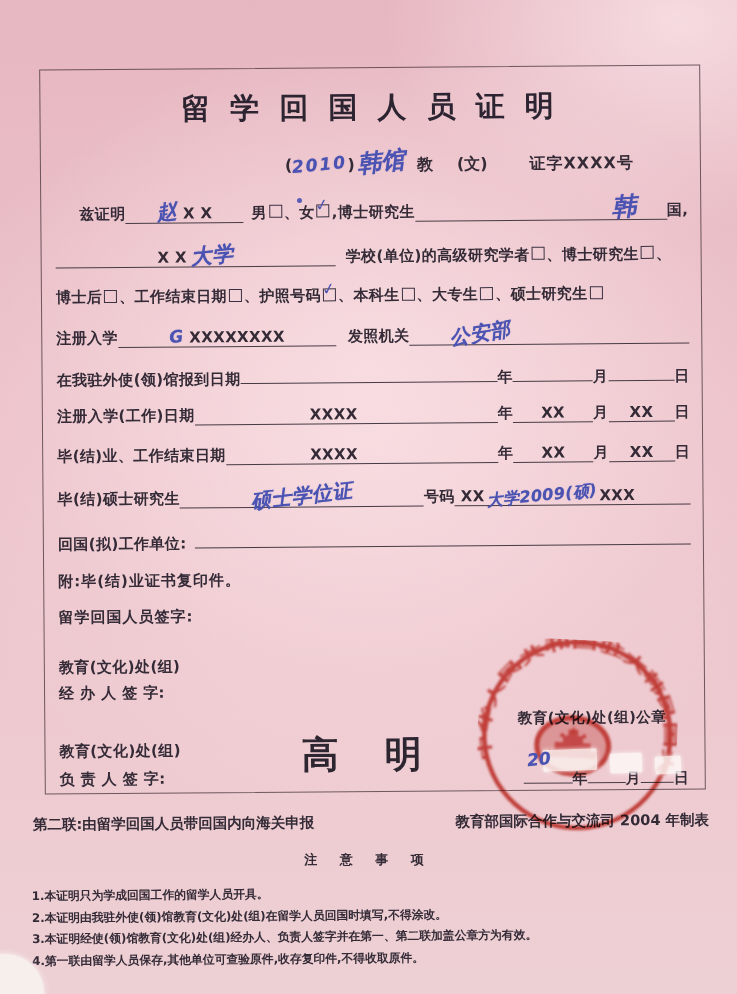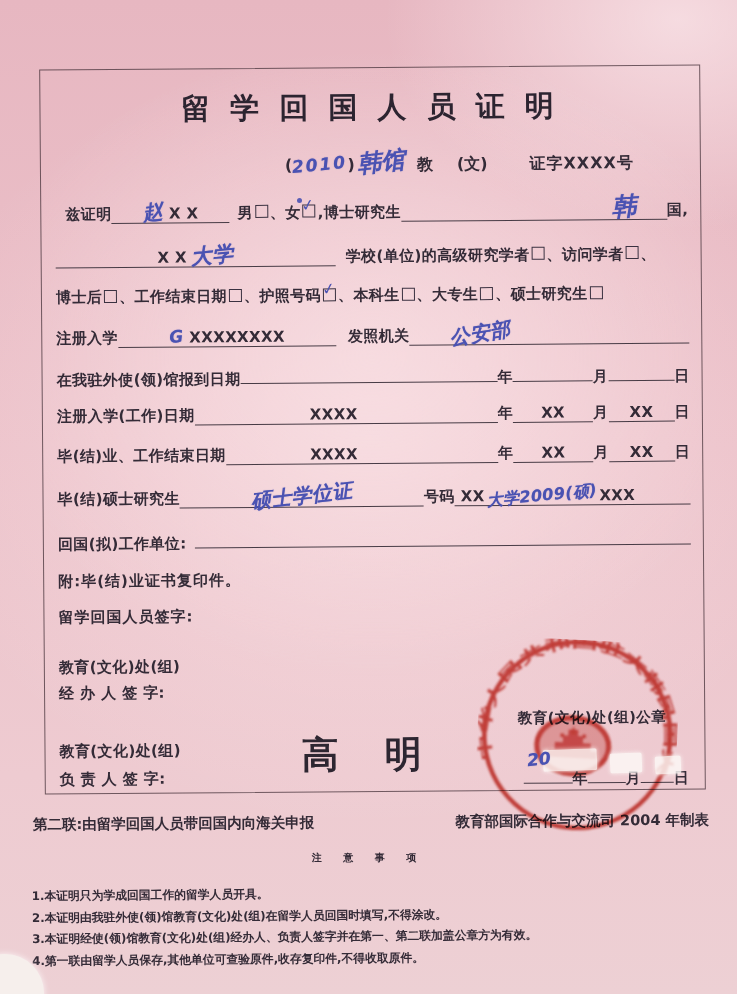--- a/index.html
+++ b/index.html
@@ -74,21 +74,21 @@
   .patch1{left:543px;top:749px;width:54px;height:22px;transform:rotate(-2deg);}
   .patch2{left:610px;top:753px;width:32px;height:20px;transform:rotate(-2deg);}
   .patch3{left:655px;top:756px;width:26px;height:18px;transform:rotate(-2deg);}
   .ink-dot{position:absolute;left:297px;top:198px;width:5px;height:5px;border-radius:50%;
     background:#3f49b0;opacity:.85;z-index:3;}
 
   
   .footer-row{position:absolute;left:33px;right:28px;top:813px;display:flex;
     justify-content:space-between;font-size:14.5px;font-weight:700;transform:rotate(-0.4deg);z-index:2;}
   .notice-title{position:absolute;left:0;top:851px;width:100%;text-align:center;
-    font-size:10px;font-weight:700;letter-spacing:9px;z-index:2;}
+    font-size:13px;font-weight:700;letter-spacing:9px;z-index:2;}
   .notes{position:absolute;left:32px;right:20px;top:883px;font-size:11.8px;font-weight:700;
     line-height:21.5px;transform:rotate(-0.5deg);z-index:2;}
   .notes div{white-space:nowrap;}
 </style>
 </head>
 <body>
 
 <div class="form-box">
 
   <div class="title">留 学 回 国 人 员 证 明</div>
@@ -97,21 +97,21 @@
     <span>(</span>
       <span class="hw hw-serialyear">2010</span>
       <span>)</span>
       <span class="hw hw-office">韩馆</span>
       <span class="dept">教</span>
       <span class="cat">(文)</span>
       <span class="num">证字XXXX号</span>
   </div>
 
   <div class="row" style="top:128px;">
-    <span style="margin-left:10px;">兹证明</span>
+    <span style="margin-left:24px;">兹证明</span>
     <span class="ul" style="width:112px;"><span class="hw hw-name">赵</span><span>X X</span></span>
     <span style="margin-left:8px;">男</span>
       <span class="cb">
         <span class="ck"></span>
       </span>
       <span>、</span>
       <span>女</span>
       <span class="cb">
         <span class="ck">✓</span>
       </span>
@@ -119,21 +119,21 @@
     <span class="ul grow alignright"><span class="hw hw-country">韩</span></span>
     <span>国,</span>
   </div>
 
   <div class="row" style="top:176px;">
     <span class="ul" style="width:274px;"><span>X X</span><span class="hw hw-univ">大学</span></span>
     <span style="margin-left:10px;">学校(单位)的高级研究学者</span>
       <span class="cb">
         <span class="ck"></span>
       </span>
-      <span>、访问学者</span>
+      <span>、博士研究生</span>
       <span class="cb">
         <span class="ck"></span>
       </span>
       <span>、</span>
   </div>
 
   <div class="row" style="top:218px;">
     <span><span>博士后</span><span class="cb"><span class="ck"></span></span><span>、</span></span>
     <span><span>工作结束日期</span><span class="cb"><span class="ck"></span></span><span>、</span></span>
     <span><span>护照号码</span><span class="cb"><span class="ck">✓</span></span><span>、</span></span>

